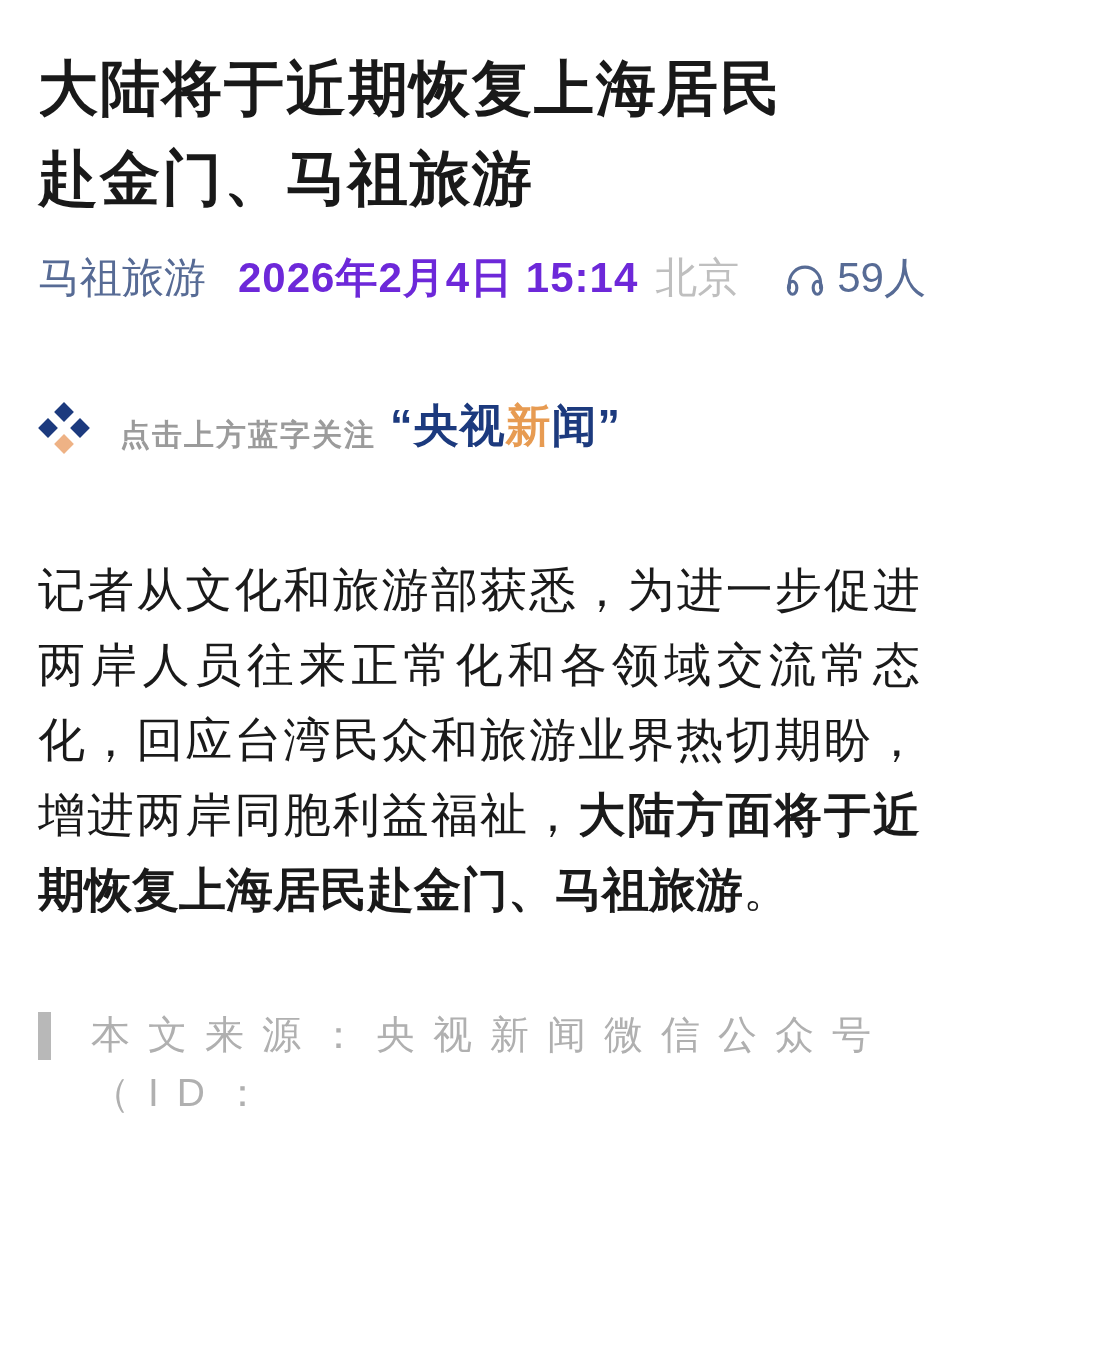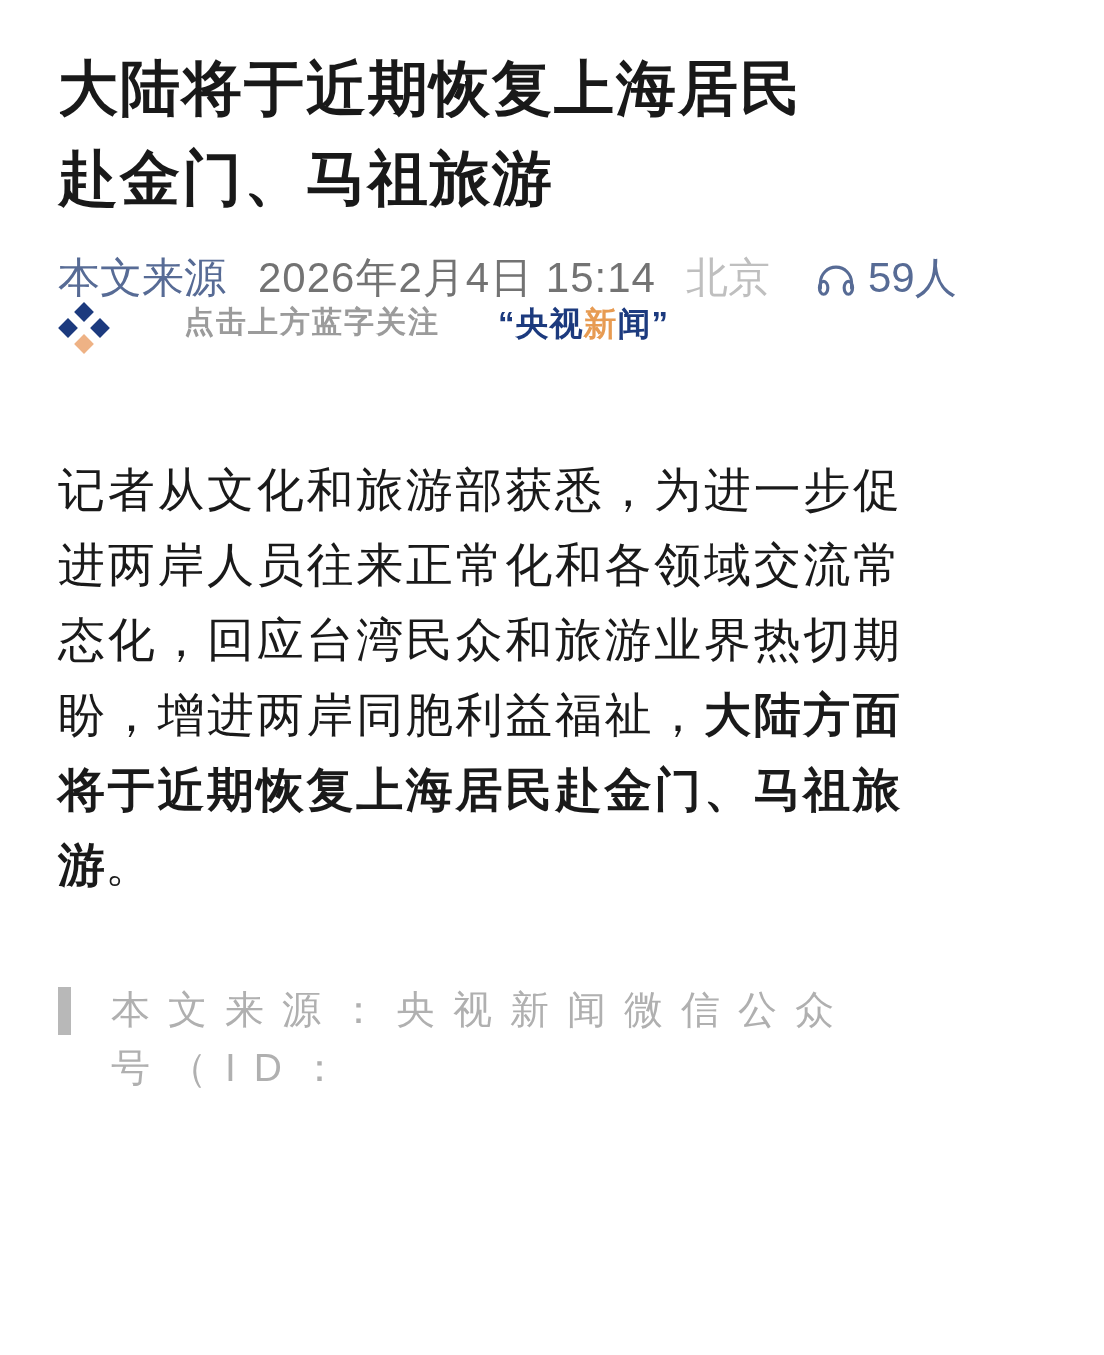--- a/index.html
+++ b/index.html
@@ -9,21 +9,21 @@
     font-family: "Liberation Sans", "DejaVu Sans", sans-serif;
   }
   body {
     height: 1355px;
     overflow: hidden;
     position: relative;
   }
   .page {
     width: 958px;
     height: 1355px;
-    padding: 0 58px;
+    padding: 0 38px;
     overflow: hidden;
   }
   
   h1.title {
     margin-top: 44px;
     margin-right: 80px;
     font-size: 60px;
     line-height: 90px;
     letter-spacing: 2px;
     font-weight: 700;
@@ -37,43 +37,44 @@
     font-size: 42px;
     line-height: 48px;
     white-space: nowrap;
   }
   .meta .account {
     color: #576b95;
     margin-right: 32px;
     cursor: pointer;
   }
   .meta .date {
-    color: #737373;
-    margin-right: 30px;
+    color: #6d28d9;
+    margin-right: 17px;
     letter-spacing: 1px;
+    font-weight: bold;
   }
   .meta .location {
     color: #bfbfbf;
     margin-right: 44px;
     text-align: center;
   }
   .meta .listen {
     display: flex;
     align-items: flex-end;
     color: #576b95;
     cursor: pointer;
   }
   .meta .listen svg { display: block; margin-right: 10px; }
   
   .banner {
+    margin-top: 100px;
     display: flex;
-    align-items: flex-start;
+    align-items: flex-end;
     height: 54px;
     cursor: pointer;
-    gap: 44px;
   }
   .logo {
     position: relative;
     width: 54px;
     height: 54px;
     flex: 0 0 54px;
     margin-right: 28px;
   }
   .logo .dm {
     position: absolute;
@@ -87,21 +88,21 @@
   .logo .dm.e { left: 35px; top: 19px; }
   .logo .dm.s { left: 19px; top: 35px; background: #eeb285; }
   .banner .prompt {
     color: #9b9b9b;
     font-size: 30px;
     font-weight: 600;
     letter-spacing: 2px;
     margin-right: 14px;
   }
   .banner .brand {
-    font-size: 33px;
+    font-size: 45px;
     font-weight: 700;
     letter-spacing: 1px;
   }
   .banner .brand .navy   { color: #1c3a7e; }
   .banner .brand .orange { color: #e79b52; }
   
   .article-body { margin-top: 96px; }
   .article-body p {
     font-size: 47px;
     line-height: 75px;
@@ -133,21 +134,21 @@
   }
 </style>
 </head>
 <body>
 
 <div class="page">
 
   <h1 class="title">大陆将于近期恢复上海居民赴金门、马祖旅游</h1>
 
   <div class="meta">
-    <span class="account">本文来源</span>
+    <span class="account">马祖旅游</span>
     <span class="date">2026年2月4日 15:14</span>
     <span class="location">北京</span>
     <span class="listen">
       <span>
         <svg width="44" height="44" viewBox="0 0 48 48" fill="none" stroke="#576b95" stroke-width="3.4" stroke-linecap="round">
           <path d="M7 33 v-6 a17 17 0 0 1 34 0 v6"></path>
           <ellipse cx="10.5" cy="32.5" rx="4.6" ry="7"></ellipse>
           <ellipse cx="37.5" cy="32.5" rx="4.6" ry="7"></ellipse>
         </svg>
       </span>

